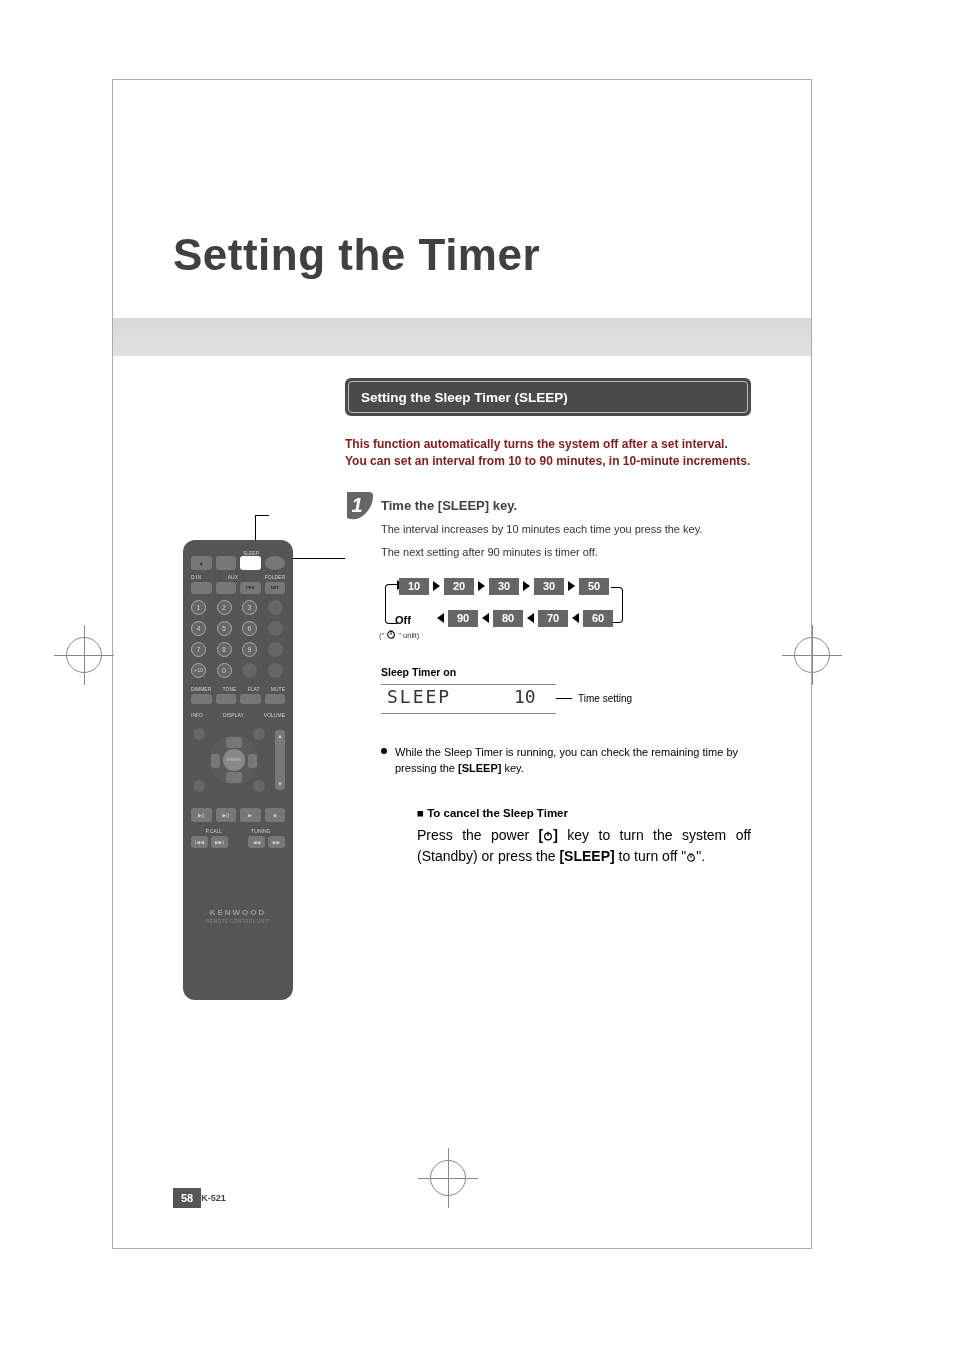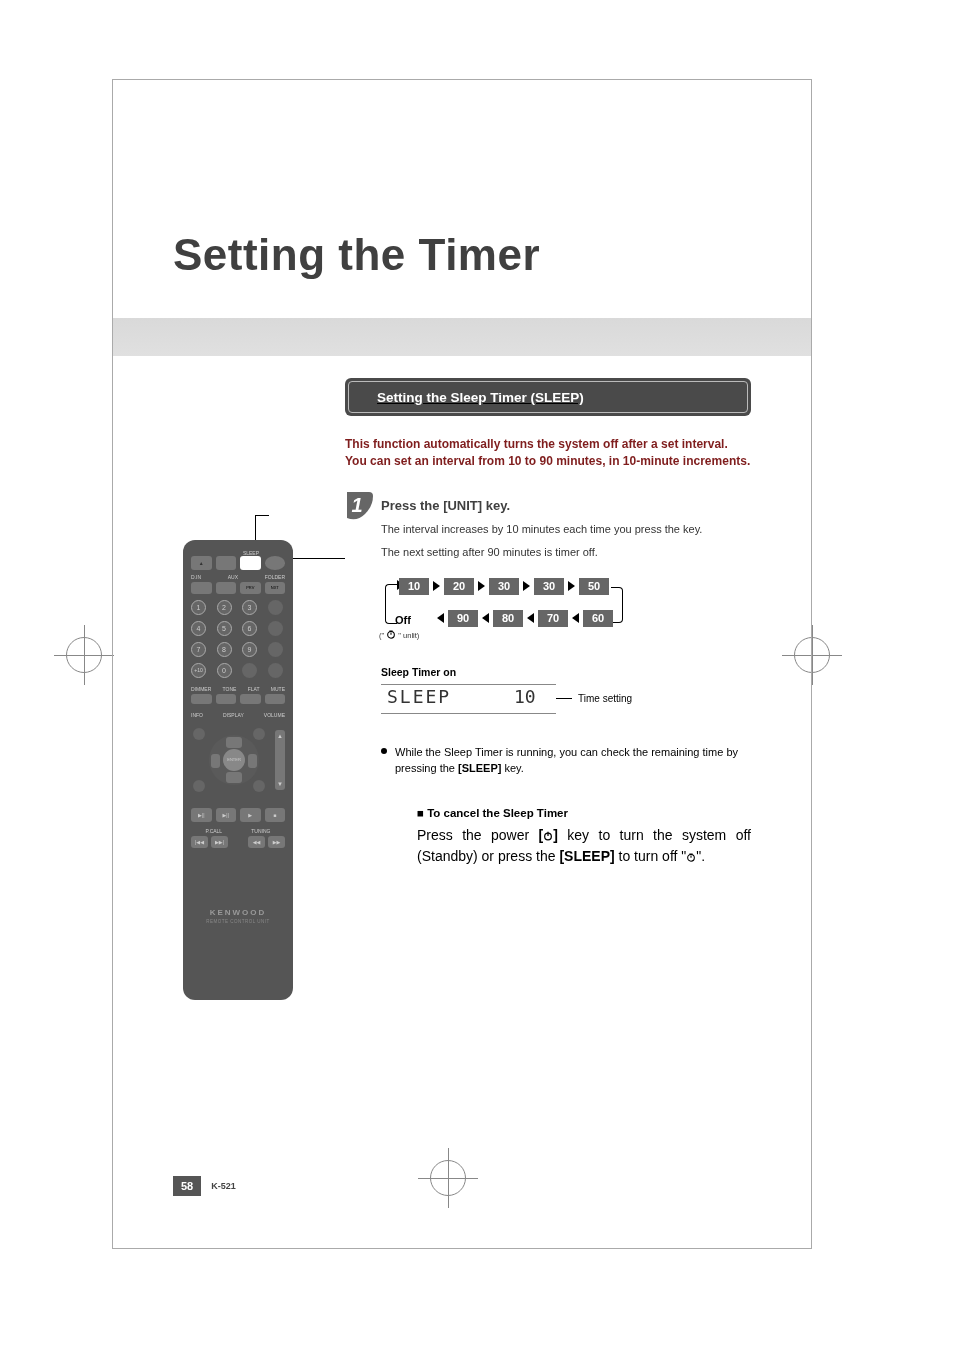--- a/index.html
+++ b/index.html
@@ -8,21 +8,21 @@
   .crop-circle { width: 36px; height: 36px; border: 1px solid #888; border-radius: 50%; position: absolute; }
   .crop-cross-h { width: 60px; height: 1px; background: #888; position: absolute; }
   .crop-cross-v { width: 1px; height: 60px; background: #888; position: absolute; }
   .page { position: absolute; left: 112px; top: 48px; width: 700px; height: 1170px; border: 1px solid #aaa; margin-top: 31px; }
   .title-area { background: #fff; padding: 150px 60px 20px 60px; }
   .page-title { font-size: 44px; font-weight: 700; color: #404040; letter-spacing: 0.5px; }
   .intro { font-size: 12px; font-weight: 600; color: #4a4a4a; margin-top: 10px; line-height: 1.4; width: 420px; }
   .gray-band { background: linear-gradient(to bottom, #d9d9d9, #e0e0e0); height: 38px; margin-top: 18px; }
   .section-bar-wrap { margin: 22px 60px 0 232px; }
   .section-bar { background: #4a4a4a; border-radius: 6px; padding: 3px; }
-  .section-bar-inner { border: 1px solid #bbb; border-radius: 4px; padding: 6px 28px; text-decoration: underline; }
+  .section-bar-inner { border: 1px solid #bbb; border-radius: 4px; padding: 6px 12px; }
   .section-bar-text { color: #fff; font-size: 13.5px; font-weight: 600; }
   .section-desc { margin: 20px 60px 0 232px; font-size: 12px; font-weight: 600; color: #7f1d1d; line-height: 1.4; }
   .content { display: flex; margin-top: 28px; }
   .remote-col { width: 232px; padding: 42px 0 0 70px; position: relative; }
   .main-col { flex: 1; padding-right: 60px; position: relative; }
   .remote { width: 110px; height: 460px; background: #555; border-radius: 12px; padding: 10px 8px; position: relative; }
   .remote-top { display: grid; grid-template-columns: 1fr 1fr 1fr 1fr; gap: 4px; height: 14px; margin-bottom: 4px; }
   .remote-top div { background: #777; border-radius: 3px; }
   .remote-sleep { background: #fff !important; position: relative; }
   .remote-row-labels { display: flex; justify-content: space-between; font-size: 5px; color: #ccc; margin-bottom: 2px; }
@@ -75,21 +75,21 @@
   .lcd-caption { font-size: 10px; margin-left: 6px; }
   .bullet { margin: 30px 0 0 36px; font-size: 11px; line-height: 1.5; display: flex; }
   .bullet-dot { width: 6px; height: 6px; border-radius: 50%; background: #000; margin: 4px 8px 0 0; flex-shrink: 0; }
   .cancel-block { margin: 30px 0 0 72px; }
   .cancel-title { font-size: 11.5px; font-weight: 700; }
   .cancel-title::before { content: "■ "; }
   .cancel-body { font-size: 14px; line-height: 1.5; margin-top: 6px; text-align: justify; }
   .key-bold { font-weight: 700; }
   .power-icon { display: inline-block; width: 10px; height: 10px; vertical-align: -1px; }
   .timer-icon { display: inline-block; width: 10px; height: 10px; vertical-align: -1px; }
-  .footer { position: absolute; bottom: 52px; left: 60px; display: flex; align-items: center; gap: 10px; }
+  .footer { position: absolute; bottom: 40px; left: 60px; display: flex; align-items: center; }
   .page-num { background: #555; color: #fff; font-size: 11px; font-weight: 600; padding: 4px 8px; }
   .model { font-size: 9px; font-weight: 600; color: #444; }
 </style>
 </head>
 <body>
 
 <div class="crop-mark" style="left:448px; top:130px;">
   <div class="crop-circle" style="left:-18px; top:-18px;"></div>
   <div class="crop-cross-h" style="left:-30px; top:0;"></div>
   <div class="crop-cross-v" style="left:0; top:-30px;"></div>
@@ -223,21 +223,21 @@
       </div>
     </div>
 
     <div class="main-col">
       <div class="step-badge">
         <svg viewBox="0 0 30 30">
             <path d="M2 2 L24 2 Q28 2 28 6 Q28 16 20 24 Q12 32 2 28 Z" fill="#666"></path>
             <text x="12" y="22" font-size="20" font-style="italic" font-weight="bold" fill="#fff" text-anchor="middle">1</text>
           </svg>
       </div>
-      <div class="step-title">Press the [UNIT] key.</div>
+      <div class="step-title">Time the [SLEEP] key.</div>
       <div class="step-body">
         <div>The interval increases by 10 minutes each time you press the key.</div>
         <div style="margin-top:6px;">The next setting after 90 minutes is timer off.</div>
       </div>
 
       <div class="cycle">
         <div class="cycle-arrow-tl"></div>
         <div class="cycle-row cycle-row1">
           <span class="chip">10</span>
             <span class="tri tri-r"></span>

